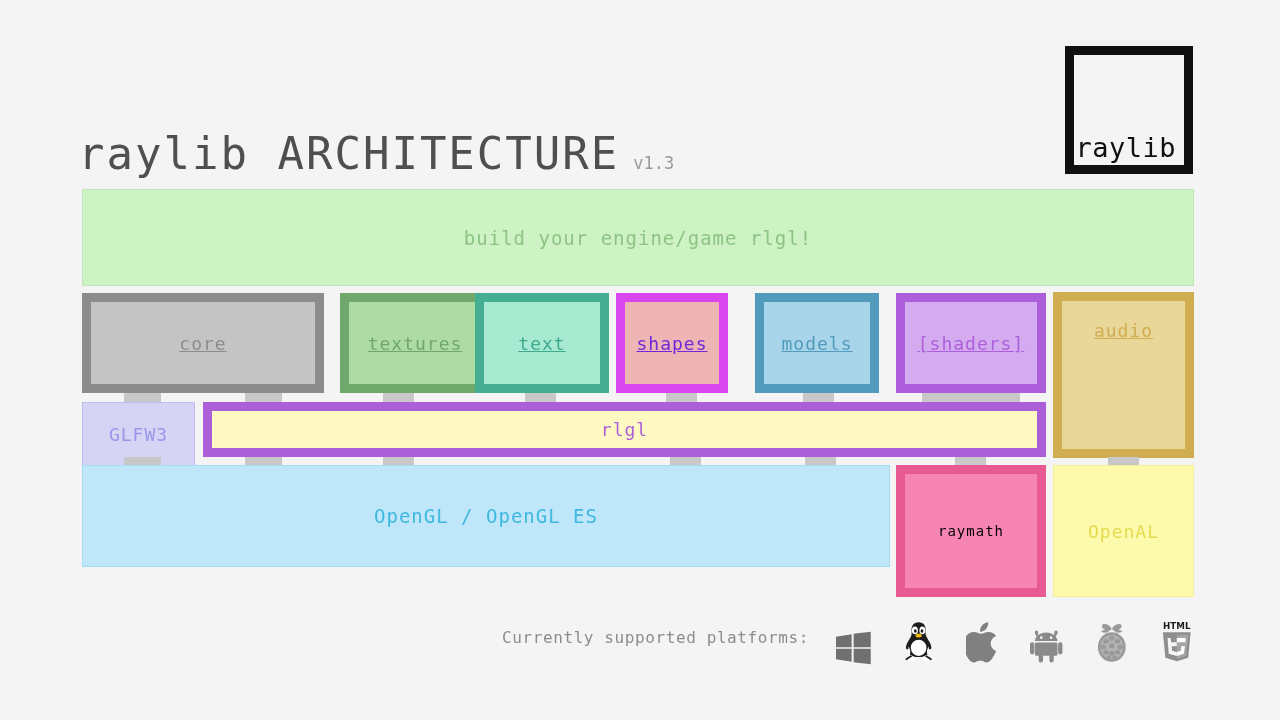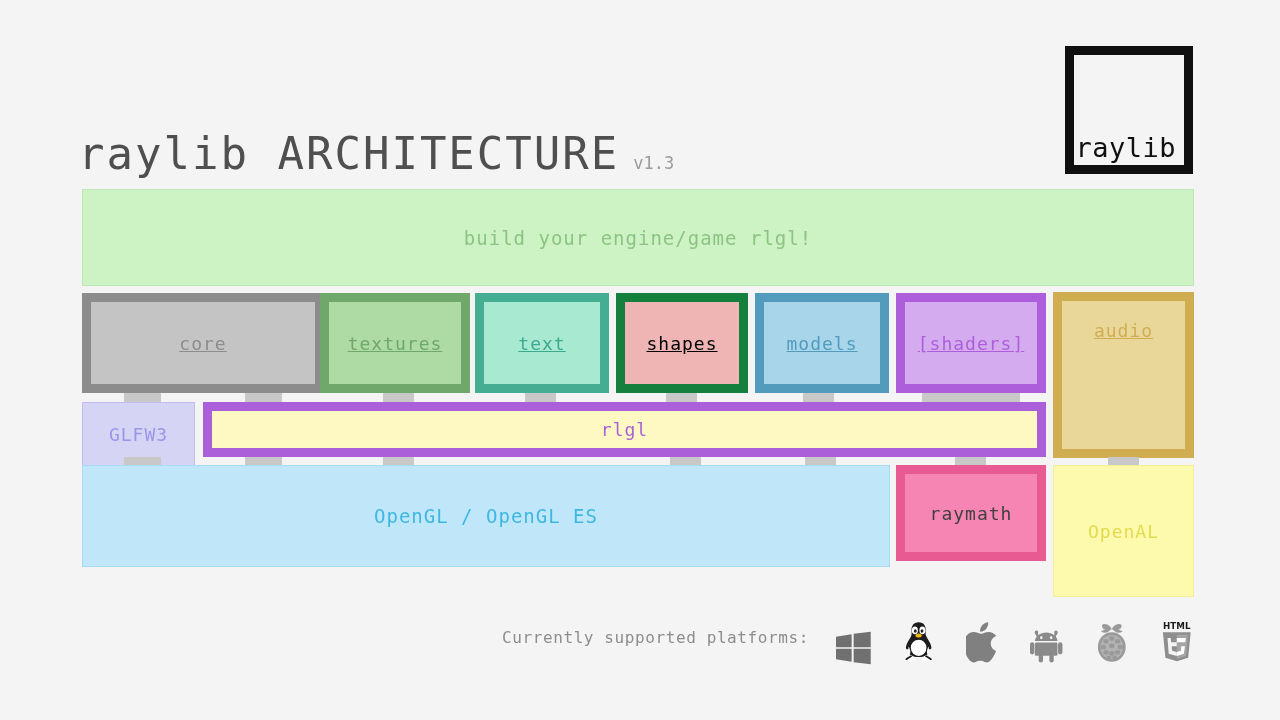--- a/index.html
+++ b/index.html
@@ -71,49 +71,49 @@
     background: #cdf2c3;
     border: 1px solid #bfe7b5;
     color: #8dc483;
     font-size: 19px;
   }
 
   
   .module { font-size: 18px; text-decoration: underline; }
   #m-core     { left: 82px;  top: 293px; width: 242px; height: 100px;
                 background: #c4c4c4; border: 9px solid #8c8c8c; color: #8c8c8c; }
-  #m-textures { left: 320px; top: 293px; width: 150px; height: 100px;
+  #m-textures { left: 340px; top: 293px; width: 150px; height: 100px;
                 background: #aedba4; border: 9px solid #6fa86a; color: #6fa86a; }
   #m-text     { left: 475px; top: 293px; width: 134px; height: 100px;
                 background: #a7e9d1; border: 9px solid #44ad92; color: #3fa98f; }
-  #m-shapes   { left: 616px; top: 293px; width: 132px; height: 100px;
-                background: #efb5b5; border: 9px solid #15803d; color: #000000; }
-  #m-models   { left: 755px; top: 293px; width: 134px; height: 100px;
+  #m-shapes   { left: 616px; top: 293px; width: 112px; height: 100px;
+                background: #efb5b5; border: 9px solid #d946ef; color: #6d28d9; }
+  #m-models   { left: 755px; top: 293px; width: 124px; height: 100px;
                 background: #a8d5e9; border: 9px solid #539bbd; color: #539bbd; }
   #m-shaders  { left: 896px; top: 293px; width: 150px; height: 100px;
                 background: #d4abef; border: 9px solid #ad5fdb; color: #ad5fdb; }
   #m-audio    { left: 1053px; top: 292px; width: 141px; height: 166px;
                 background: #e9d79a; border: 9px solid #d0ad51; color: #d0ad51;
                 align-items: flex-start; padding-top: 19px; }
 
   
   #b-glfw3 { left: 82px; top: 402px; width: 113px; height: 64px;
              background: #d6d4f5; border: 1px solid #c0bdf0; color: #9a95e8;
              font-size: 18px; }
   #b-rlgl  { left: 203px; top: 402px; width: 843px; height: 55px;
              background: #fef9c3; border: 9px solid #ab5fd8; color: #ab5fd8;
              font-size: 18px; text-align: center; }
 
   
   #b-opengl  { left: 82px; top: 465px; width: 808px; height: 102px;
                background: #bfe6f9; border: 1px solid #a8dcf4; color: #3fb8e0;
                font-size: 19px; }
-  #b-raymath { left: 896px; top: 465px; width: 150px; height: 96px;
-               background: #f785b3; border: 9px solid #e85b92; color: #404040;
-               font-size: 18px; }
+  #b-raymath { left: 896px; top: 465px; width: 150px; height: 132px;
+               background: #f785b3; border: 9px solid #e85b92; color: #000000;
+               font-size: 14px; }
   #b-openal  { left: 1053px; top: 465px; width: 141px; height: 132px;
                background: #fdfaad; border: 1px solid #f4ef94; color: #e3db4e;
                font-size: 18px; }
 
   
   .tab { background: #c8c8c8; height: 12px; }
 
   
   #footer-label {
     left: 502px; top: 628px;

